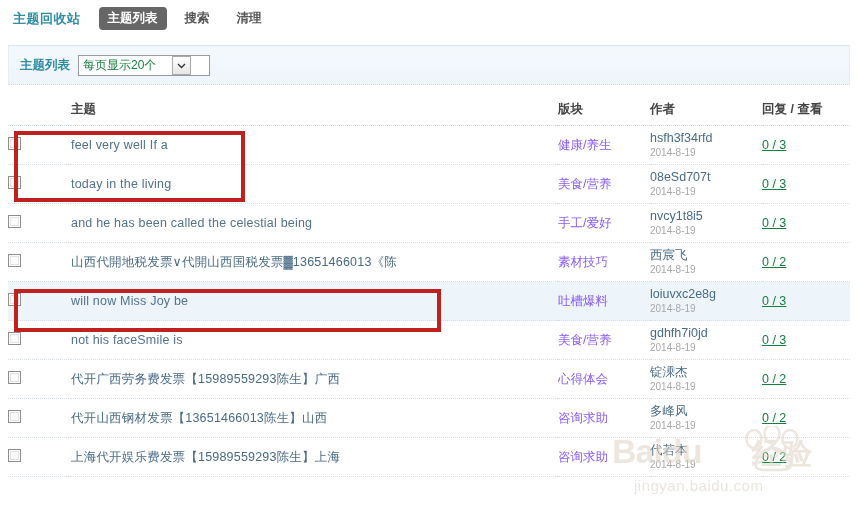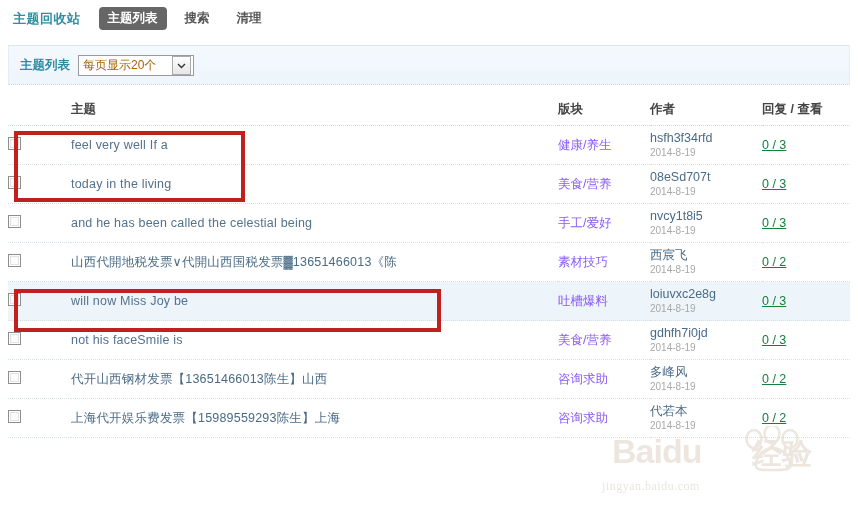--- a/index.html
+++ b/index.html
@@ -70,24 +70,24 @@
     color: #2f8da3;
     margin-right: 8px;
     white-space: nowrap;
   }
   .select-box {
     display: inline-flex;
     align-items: center;
     height: 21px;
     border: 1px solid #9a9a9a;
     background: #ffffff;
-    padding: 0 0 0 4px;
+    padding: 0 16px 0 4px;
     box-sizing: border-box;
     font-size: 12px;
-    color: #a16207;
+    color: #15803d;
     cursor: pointer;
   }
   .select-box .sel-value {
     padding-right: 16px;
     white-space: nowrap;
     line-height: 19px;
   }
   .select-box .sel-arrow {
     width: 17px;
     height: 17px;
@@ -194,25 +194,25 @@
   #watermark .wm-main {
     position: absolute;
     top: 6px;
     left: 0;
     width: 250px;
     height: 48px;
   }
   #watermark .wm-sub {
     position: absolute;
     bottom: 16px;
-    left: 8px;
-    font-size: 12px;
+    left: 40px;
+    font-size: 15px;
     color: #d9cfc4;
     letter-spacing: .5px;
-    font-family: Liberation Serif, serif;
+    font-family: Liberation Sans, sans-serif;
   }
   #watermark .wm-word {
     position: absolute;
     left: 18px;
     top: 8px;
     font-size: 34px;
     color: #ded3c6;
     font-weight: bold;
     letter-spacing: -1px;
   }
@@ -325,20 +325,30 @@
         <td class="c-title-cell"><span class="title-link latin">not his faceSmile is</span></td>
         <td class="c-forum-cell">美食/营养</td>
         <td class="c-author-cell">
           <span class="author-name">gdhfh7i0jd</span>
           <span class="author-date">2014-8-19</span>
         </td>
         <td class="c-reply-cell">0 / 3</td>
       </tr>
       <tr>
         <td class="c-check-cell"><span class="chk"></span></td>
+        <td class="c-title-cell"><span class="title-link">代开广西劳务费发票【15989559293陈生】广西</span></td>
+        <td class="c-forum-cell">心得体会</td>
+        <td class="c-author-cell">
+          <span class="author-name">锭溗杰</span>
+          <span class="author-date">2014-8-19</span>
+        </td>
+        <td class="c-reply-cell">0 / 2</td>
+      </tr>
+      <tr>
+        <td class="c-check-cell"><span class="chk"></span></td>
         <td class="c-title-cell"><span class="title-link">代开山西钢材发票【13651466013陈生】山西</span></td>
         <td class="c-forum-cell">咨询求助</td>
         <td class="c-author-cell">
           <span class="author-name">多峰风</span>
           <span class="author-date">2014-8-19</span>
         </td>
         <td class="c-reply-cell">0 / 2</td>
       </tr>
       <tr>
         <td class="c-check-cell"><span class="chk"></span></td>

